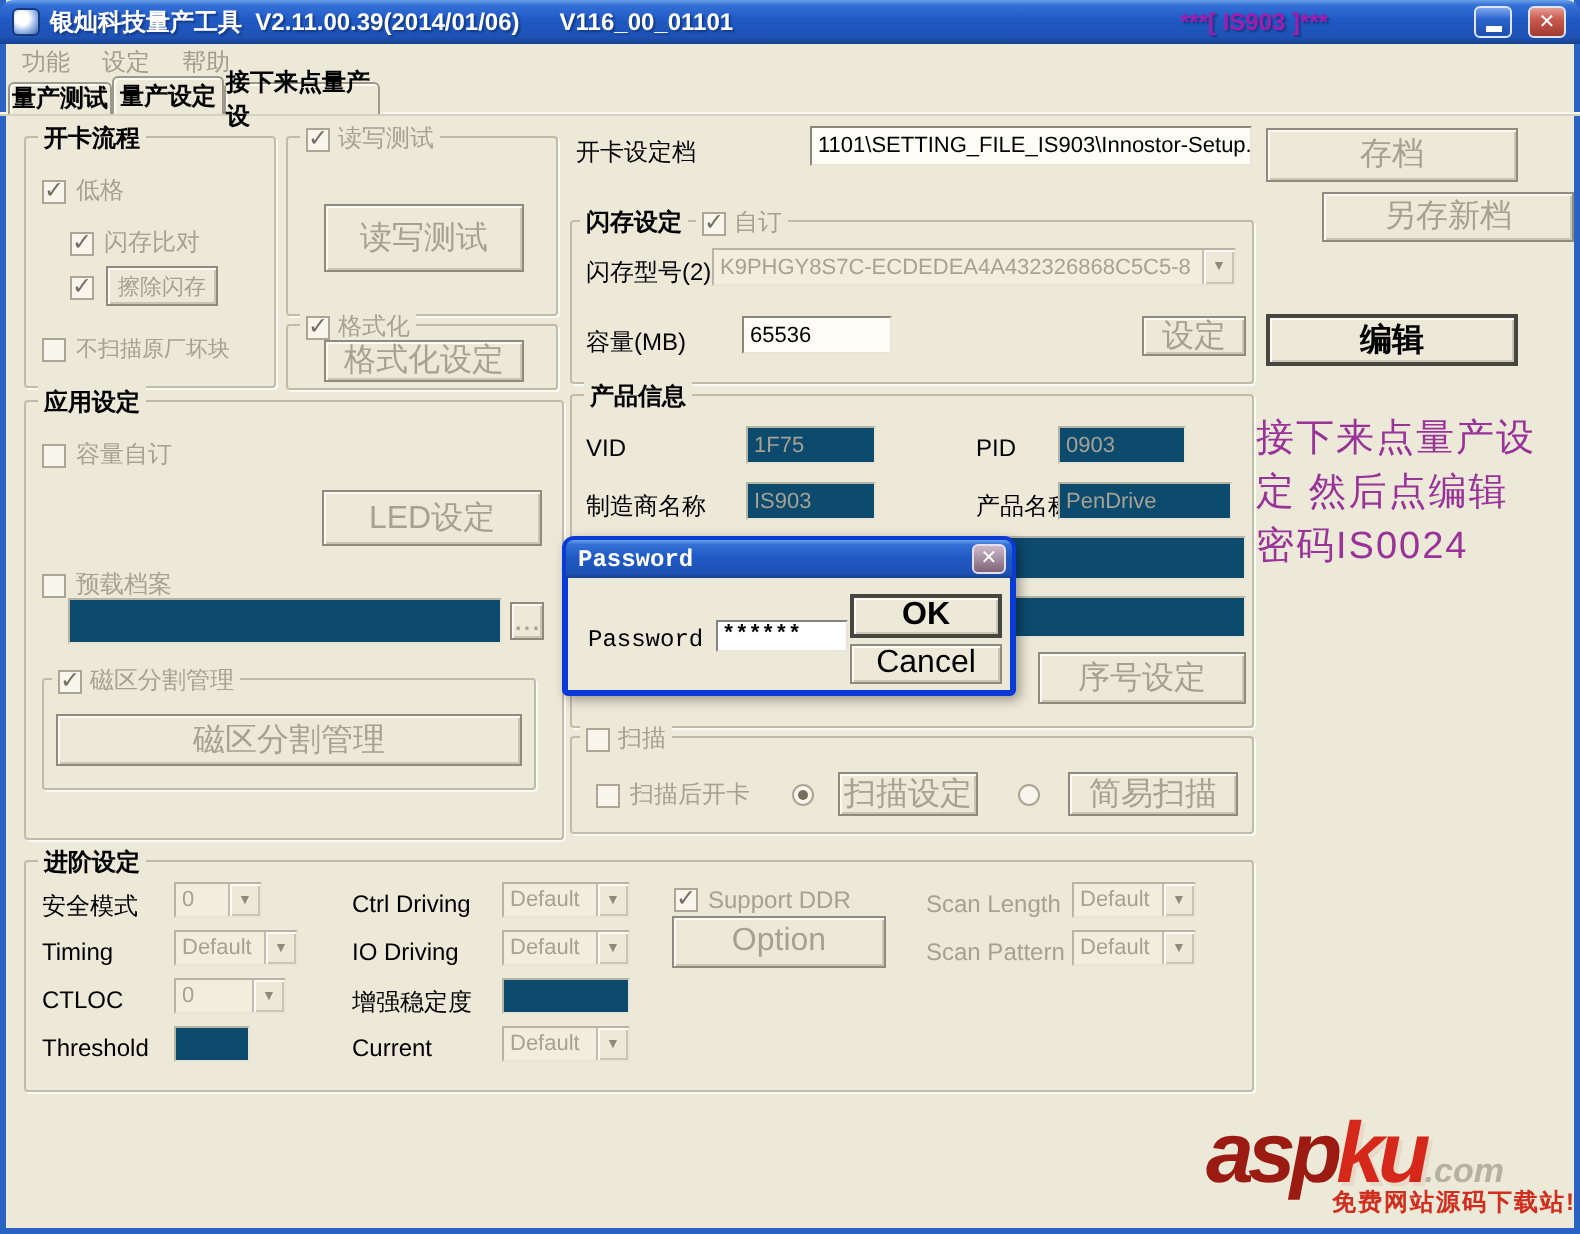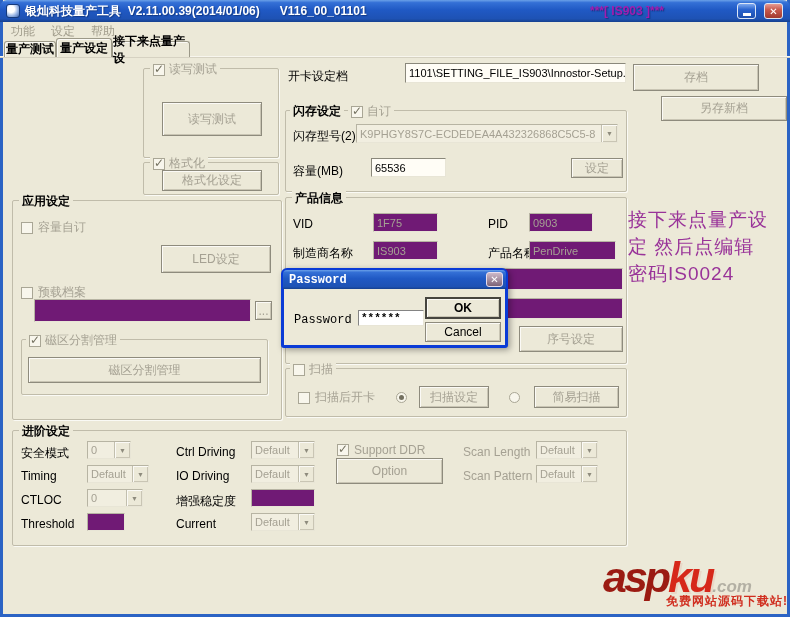--- a/index.html
+++ b/index.html
@@ -40,26 +40,26 @@
   .lbl{position:absolute;font-size:12px;white-space:nowrap;}
   .dis{color:#a5a193;}
   .cb{display:inline-block;width:12px;height:12px;box-sizing:border-box;background:#f8f6ec;
       border:1px solid #a9a695;position:relative;flex:none;}
   .cb.ck::after{content:"✓";position:absolute;left:0px;top:-3px;font-size:12px;font-weight:bold;color:#73705f;}
   .rad{display:inline-block;width:11px;height:11px;box-sizing:border-box;border-radius:50%;
       background:#f8f6ec;border:1px solid #a9a695;position:relative;flex:none;}
   .rad.sel::after{content:"";position:absolute;left:2px;top:2px;width:5px;height:5px;border-radius:50%;background:#73705f;}
   .btn{position:absolute;background:#ece9d8;border:1px solid #8e8b7d;box-sizing:border-box;
       box-shadow:inset 1px 1px 0 #fbfaf6, inset -1px -1px 0 #c9c5b4;
-      display:flex;align-items:center;justify-content:center;font-size:12px;}
+      display:flex;align-items:center;justify-content:center;font-size:16px;}
   .btn.df{border:2px solid #46453f;font-weight:bold;}
   .fld{position:absolute;box-sizing:border-box;background:#fffdf6;border:1px solid;
       border-color:#8a887b #e8e5d6 #e8e5d6 #8a887b;font-size:11px;display:flex;align-items:center;
       padding:0 3px;overflow:hidden;white-space:nowrap;}
-  .fld.fdis{background:#701a75;color:#a5a193;border-color:#b7b4a3 #e8e5d6 #e8e5d6 #b7b4a3;}
+  .fld.fdis{background:#0c4a6e;color:#a5a193;border-color:#b7b4a3 #e8e5d6 #e8e5d6 #b7b4a3;}
   .combo{position:absolute;box-sizing:border-box;background:#f1eee0;border:1px solid;
       border-color:#b7b4a3 #e8e5d6 #e8e5d6 #b7b4a3;display:flex;overflow:hidden;}
   .cval{flex:1;font-size:11px;color:#a5a193;display:flex;align-items:center;padding-left:3px;overflow:hidden;white-space:nowrap;}
   .carr{width:15px;flex:none;background:#ece9d8;border-left:1px solid #c2bfae;
       box-shadow:inset 1px 1px 0 #fbfaf6, inset -1px -1px 0 #c9c5b4;
       display:flex;align-items:center;justify-content:center;font-size:7px;color:#8e8b7d;}
   
   .dlg{position:absolute;left:281px;top:268px;width:227px;height:80px;z-index:30;box-sizing:border-box;
       background:#ece9d8;border:3px solid #0a3bd6;border-radius:6px 6px 3px 3px;
       box-shadow:2px 2px 6px rgba(0,0,0,.35);}
@@ -108,20 +108,39 @@
     <span class="mitem">帮助</span>
   </div>
 
   <div class="tabline"></div>
   <div class="tabbar">
     <div class="tab" style="left:1px;width:50px;">量产测试</div>
     <div class="tab active" style="left:53px;width:54px;">量产设定</div>
     <div class="tab" style="left:109px;width:76px;">接下来点量产设</div>
   </div>
 
+  <div class="grp" style="left:12px;top:68px;width:124px;height:124px;">
+    <span class="cap">开卡流程</span>
+    <div class="row" style="left:8px;top:18px;">
+      <span class="cb ck"></span>
+      <span class="dis">低格</span>
+    </div>
+    <div class="row" style="left:22px;top:44px;">
+      <span class="cb ck"></span>
+      <span class="dis">闪存比对</span>
+    </div>
+    <div class="row" style="left:22px;top:69px;">
+      <span class="cb ck"></span>
+    </div>
+    <div class="btn dis" style="left:40px;top:64px;width:56px;height:20px;font-size:11px;">擦除闪存</div>
+    <div class="row" style="left:8px;top:98px;font-size:11px;">
+      <span class="cb"></span>
+      <span class="dis" style="font-size:11px;">不扫描原厂坏块</span>
+    </div>
+  </div>
 
   <div class="grp" style="left:143px;top:68px;width:134px;height:88px;">
     <div class="cap2" style="left:6px;">
       <span class="cb ck"></span>
       <span class="dis">读写测试</span>
     </div>
     <div class="btn dis" style="left:18px;top:33px;width:100px;height:34px;">读写测试</div>
   </div>
 
   <div class="grp" style="left:143px;top:162px;width:134px;height:31px;">
@@ -146,20 +165,21 @@
       <span class="cval">K9PHGY8S7C-ECDEDEA4A432326868C5C5-8</span>
       <span class="carr">▼</span>
     </div>
     <span class="lbl" style="left:7px;top:52px;">容量(MB)</span>
     <div class="fld" style="left:85px;top:47px;width:75px;height:19px;">65536</div>
     <div class="btn dis" style="left:285px;top:47px;width:52px;height:20px;">设定</div>
   </div>
 
   <div class="btn dis" style="left:633px;top:64px;width:126px;height:27px;">存档</div>
   <div class="btn dis" style="left:633px;top:96px;width:126px;height:25px;margin-left:28px;">另存新档</div>
+  <div class="btn df" style="left:633px;top:157px;width:126px;height:26px;">编辑</div>
 
   <div class="grp" style="left:285px;top:197px;width:340px;height:165px;">
     <span class="cap">产品信息</span>
     <span class="lbl" style="left:7px;top:19px;">VID</span>
     <div class="fld fdis" style="left:87px;top:15px;width:65px;height:19px;">1F75</div>
     <span class="lbl" style="left:202px;top:19px;">PID</span>
     <div class="fld fdis" style="left:243px;top:15px;width:64px;height:19px;">0903</div>
     <span class="lbl" style="left:7px;top:47px;">制造商名称</span>
     <div class="fld fdis" style="left:87px;top:43px;width:65px;height:19px;">IS903</div>
     <span class="lbl" style="left:202px;top:47px;">产品名称</span>

